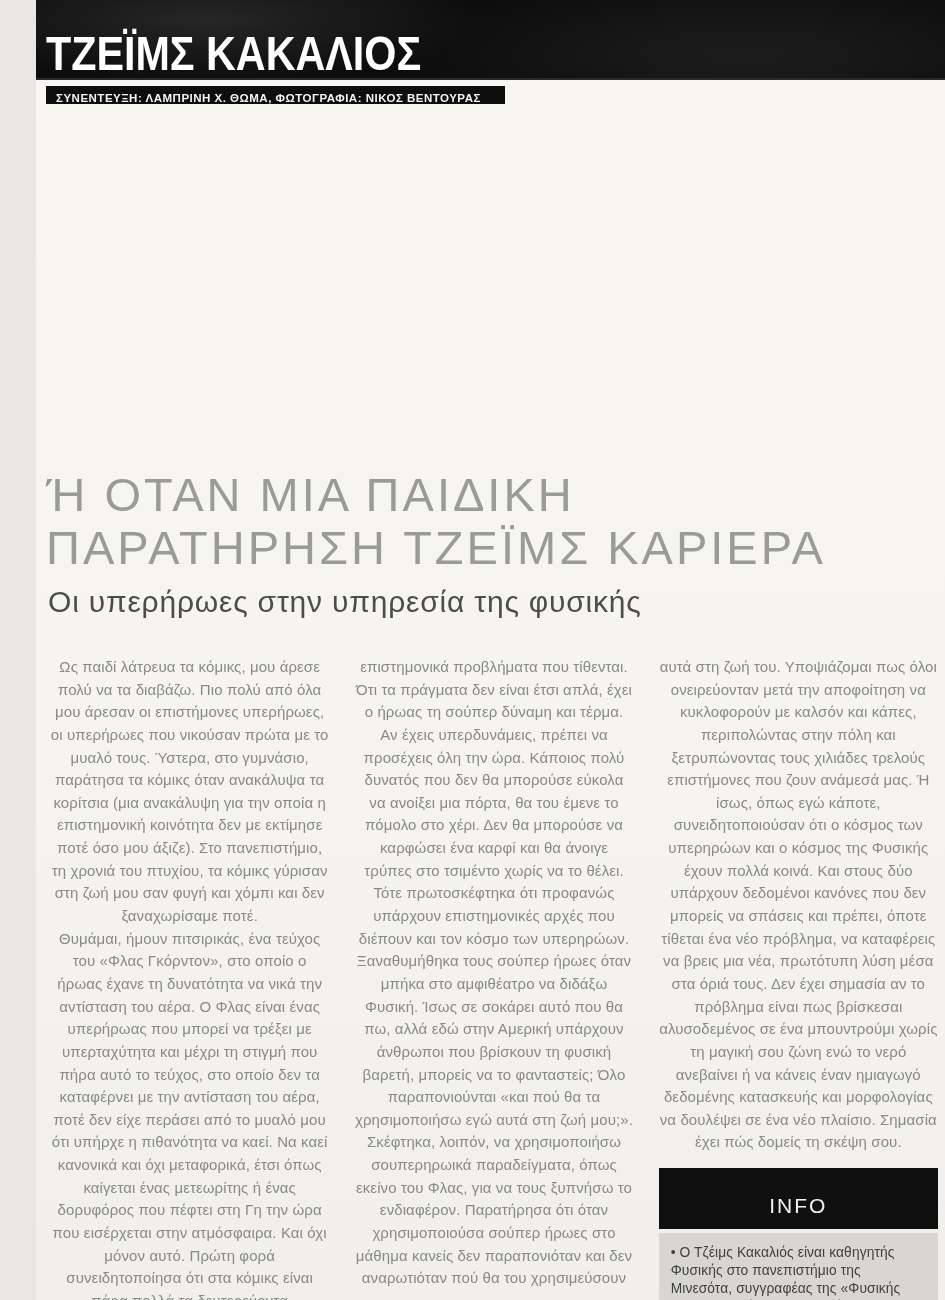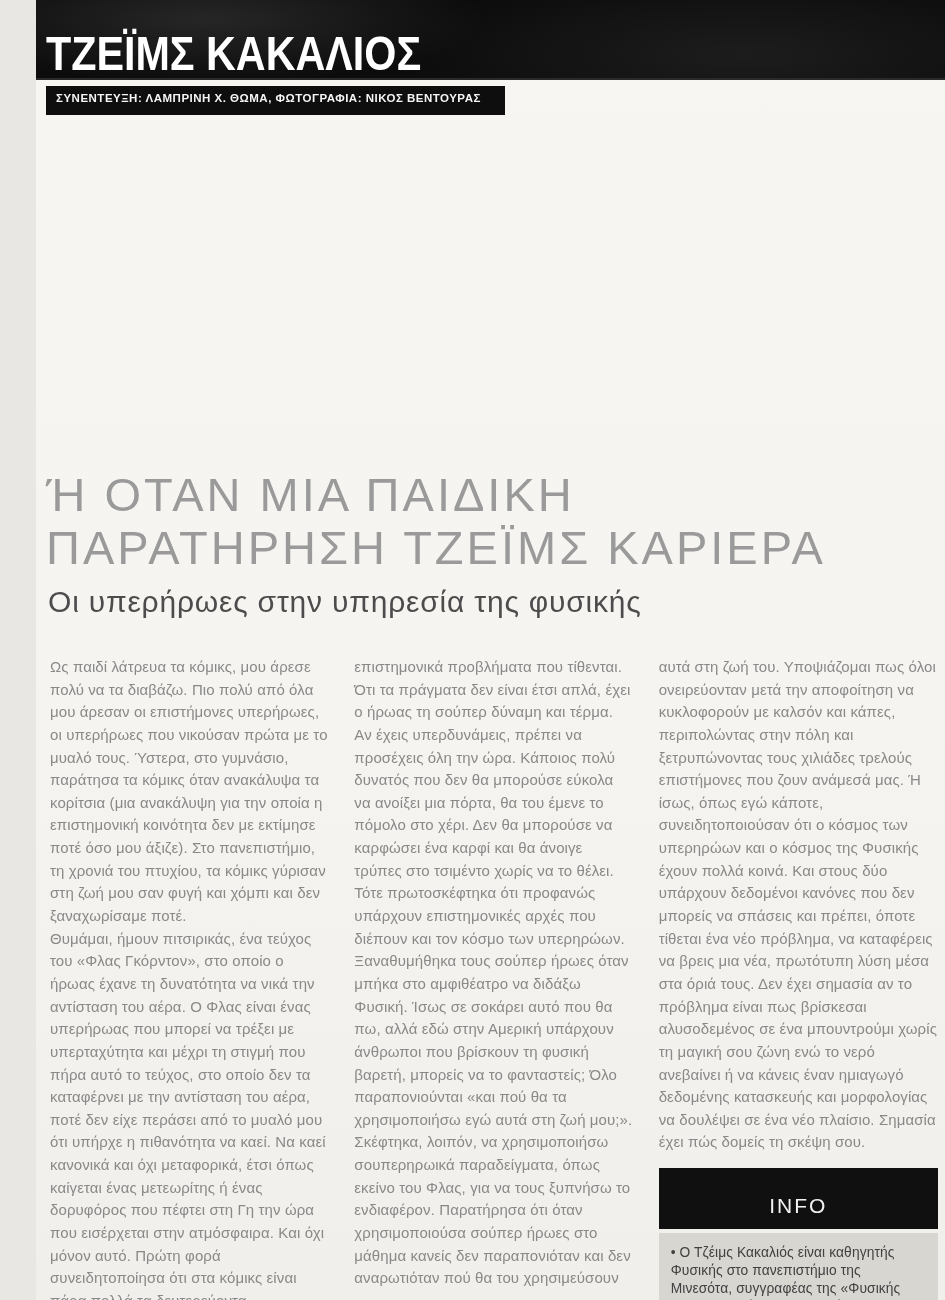--- a/index.html
+++ b/index.html
@@ -26,40 +26,40 @@
     position:absolute;left:10px;bottom:0px;margin:0;
     color:#ffffff;font-size:48px;font-weight:bold;line-height:1;
     letter-spacing:0px;white-space:nowrap;
     transform:scaleX(.86);transform-origin:left bottom;
   }
   
   .credits{
     position:absolute;left:10px;top:86px;
     background:#0e0e0e;color:#f5f5f5;
     font-size:11.5px;font-weight:bold;letter-spacing:.5px;
-    padding:6px 24px 11px 10px;white-space:nowrap;
+    padding:6px 24px 0 10px;white-space:nowrap;
   }
   
   .headline{position:absolute;left:10px;top:468px;width:920px;}
   .headline h2{
     margin:0;font-weight:normal;
     font-size:47px;line-height:53px;letter-spacing:3px;
     color:#9a9a9a;white-space:nowrap;
   }
   .subtitle{
     margin:11px 0 0 2px;font-size:30px;letter-spacing:.8px;
     color:#4c4c4c;
   }
   
   .columns{
     position:absolute;left:14px;top:656px;width:888px;
     display:flex;gap:25px;
   }
   .col{flex:1;min-width:0;font-size:15px;line-height:1.51;color:#898989;letter-spacing:.1px;}
-  .col p{margin:0;}
+  .col p{margin:0;text-align:center;}
   
   .info{margin-top:14px;}
   .info-header{
     background:#101010;color:#f2f2f2;text-align:center;
     font-size:21px;letter-spacing:2px;padding:22px 0 7px;
   }
   .info-body{
     margin-top:4px;background:#d8d6d1;color:#414141;
     font-size:13.8px;line-height:1.3;padding:11px 12px 15px;
     letter-spacing:.1px;

